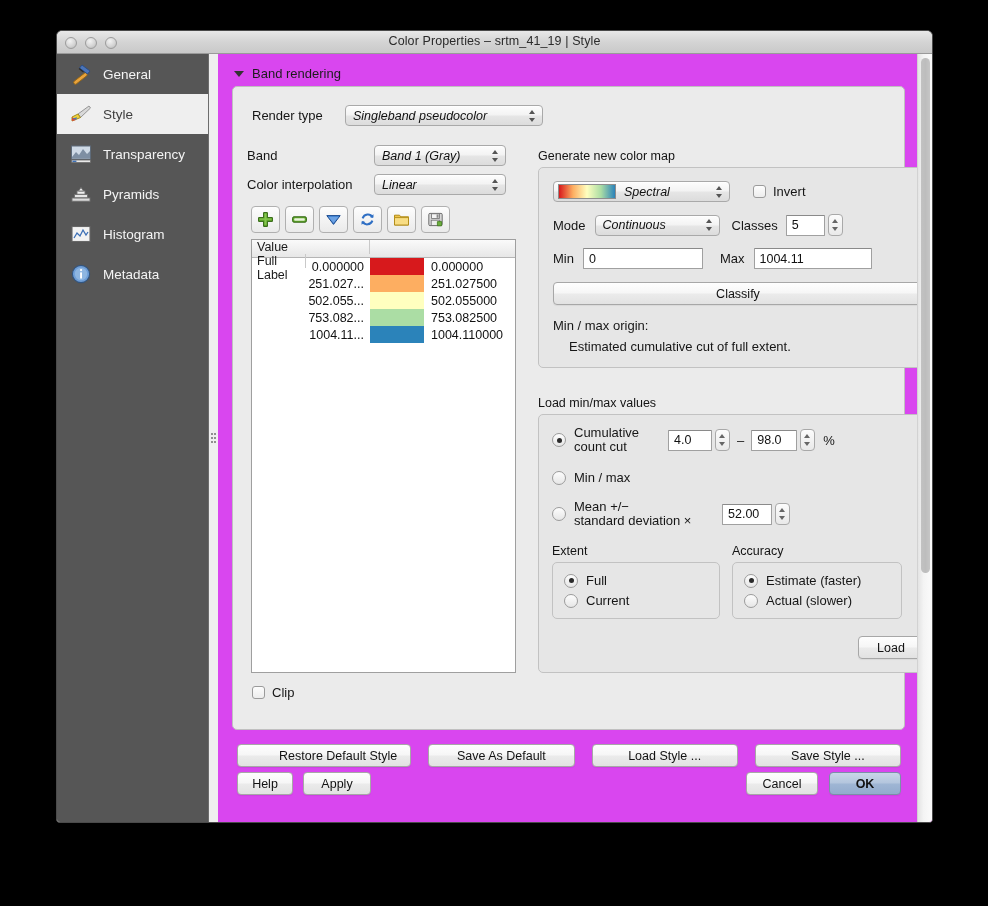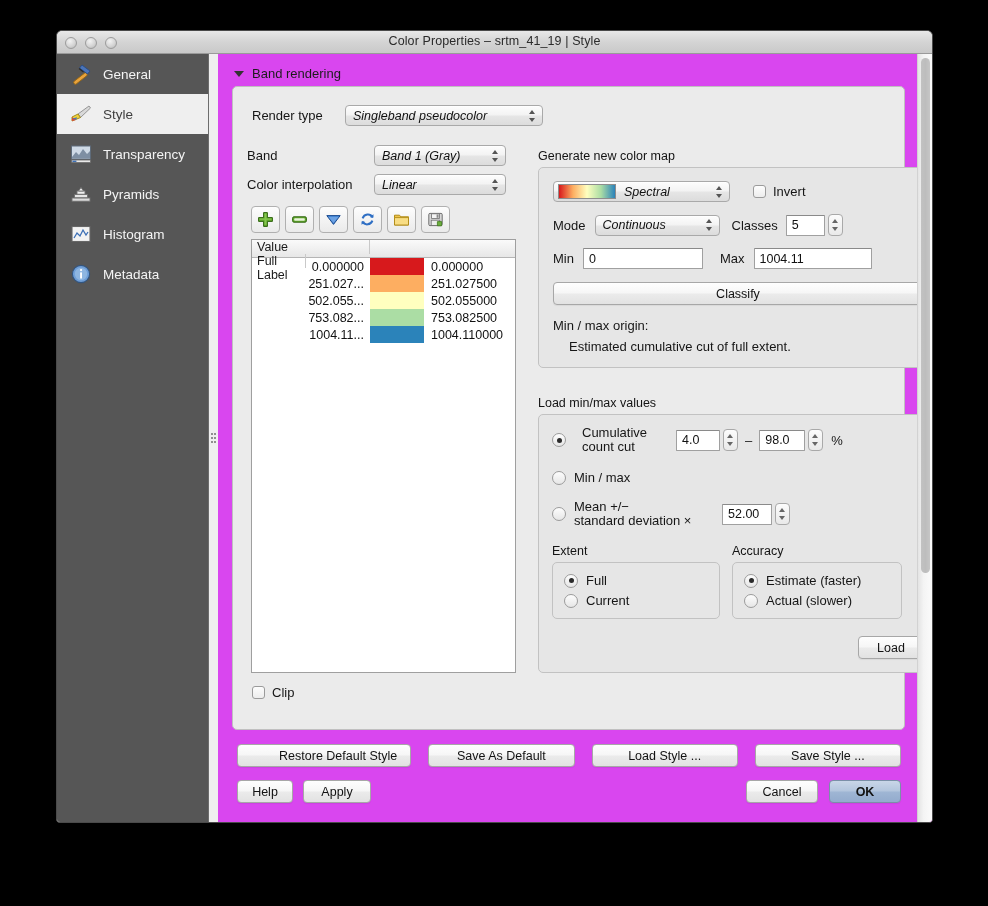--- a/index.html
+++ b/index.html
@@ -600,21 +600,21 @@
 
               <div class="lbl" style="margin-top:13px;">Min / max origin:</div>
               <div class="lbl" style="margin:6px 0 0 16px;">Estimated cumulative cut of full extent.</div>
             </div>
 
             <div class="gbox-title" style="margin-top:28px;">Load min/max values</div>
             <div class="gbox" style="padding:11px 13px 13px 13px;">
 
               <div class="row">
                 <span class="radio on"></span>
-                <span class="lbl" style="margin-left:16px; width:86px; line-height:14px;">
+                <span class="lbl" style="margin-left:8px; width:86px; line-height:14px;">
                   <span>Cumulative</span><br>
                   <span>count cut</span>
                 </span>
                 <div class="tinput" style="width:44px; margin-left:8px;">
                   <span>4.0</span>
                 </div>
                 <span class="spin"></span>
                 <span class="sep-dash">–</span>
                 <div class="tinput" style="width:46px;">
                   <span>98.0</span>
@@ -678,21 +678,21 @@
           </div>
         </div>
 
         <div style="display:flex; gap:17px; margin:14px 4px 0 5px;">
           <div class="btn" style="flex:1;padding-left:28px;">Restore Default Style</div>
           <div class="btn" style="flex:1;">Save As Default</div>
           <div class="btn" style="flex:1;">Load Style ...</div>
           <div class="btn" style="flex:1;">Save Style ...</div>
         </div>
 
-        <div style="display:flex; align-items:center; margin:13px 4px 0 5px;">
+        <div style="display:flex; align-items:center; margin:5px 4px 0 5px;">
           <div class="btn" style="width:56px;">Help</div>
           <div class="btn" style="width:68px; margin-left:10px;">Apply</div>
           <div style="flex:1;"></div>
           <div class="btn" style="width:72px;">Cancel</div>
           <div class="btn default" style="width:72px; margin-left:11px;">OK</div>
         </div>
 
       </div>
 
       <div id="scrollbar">

